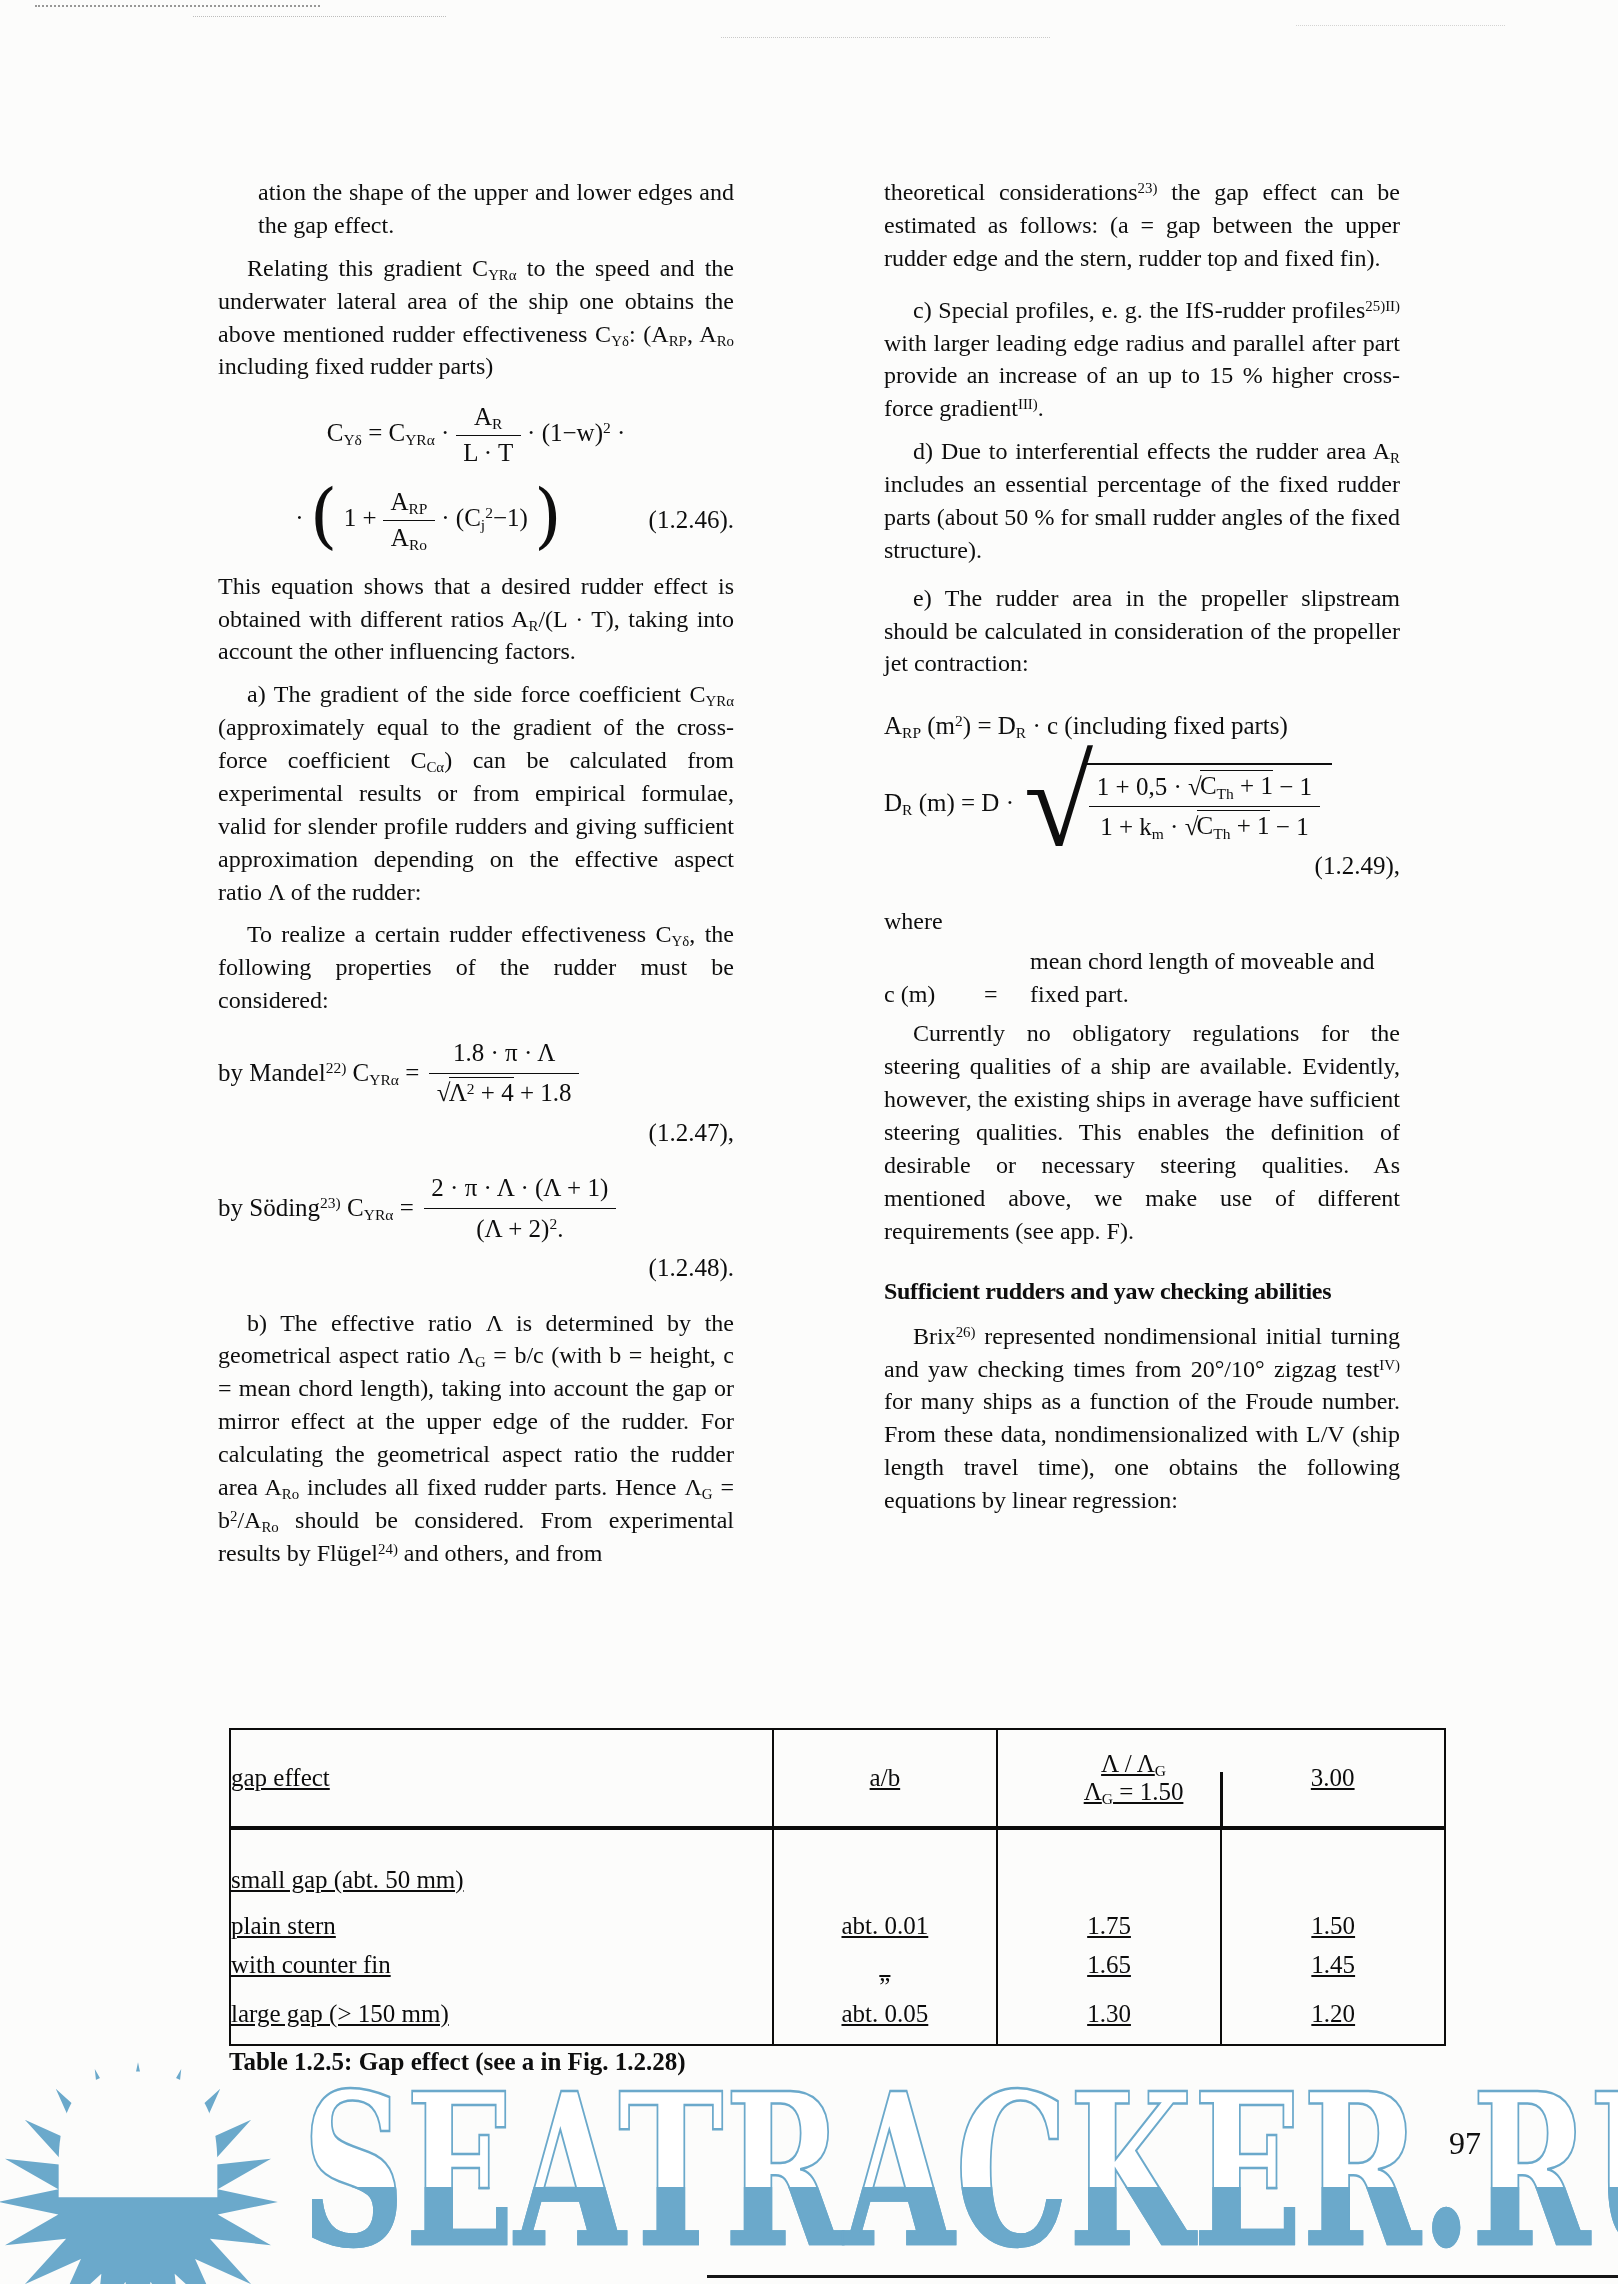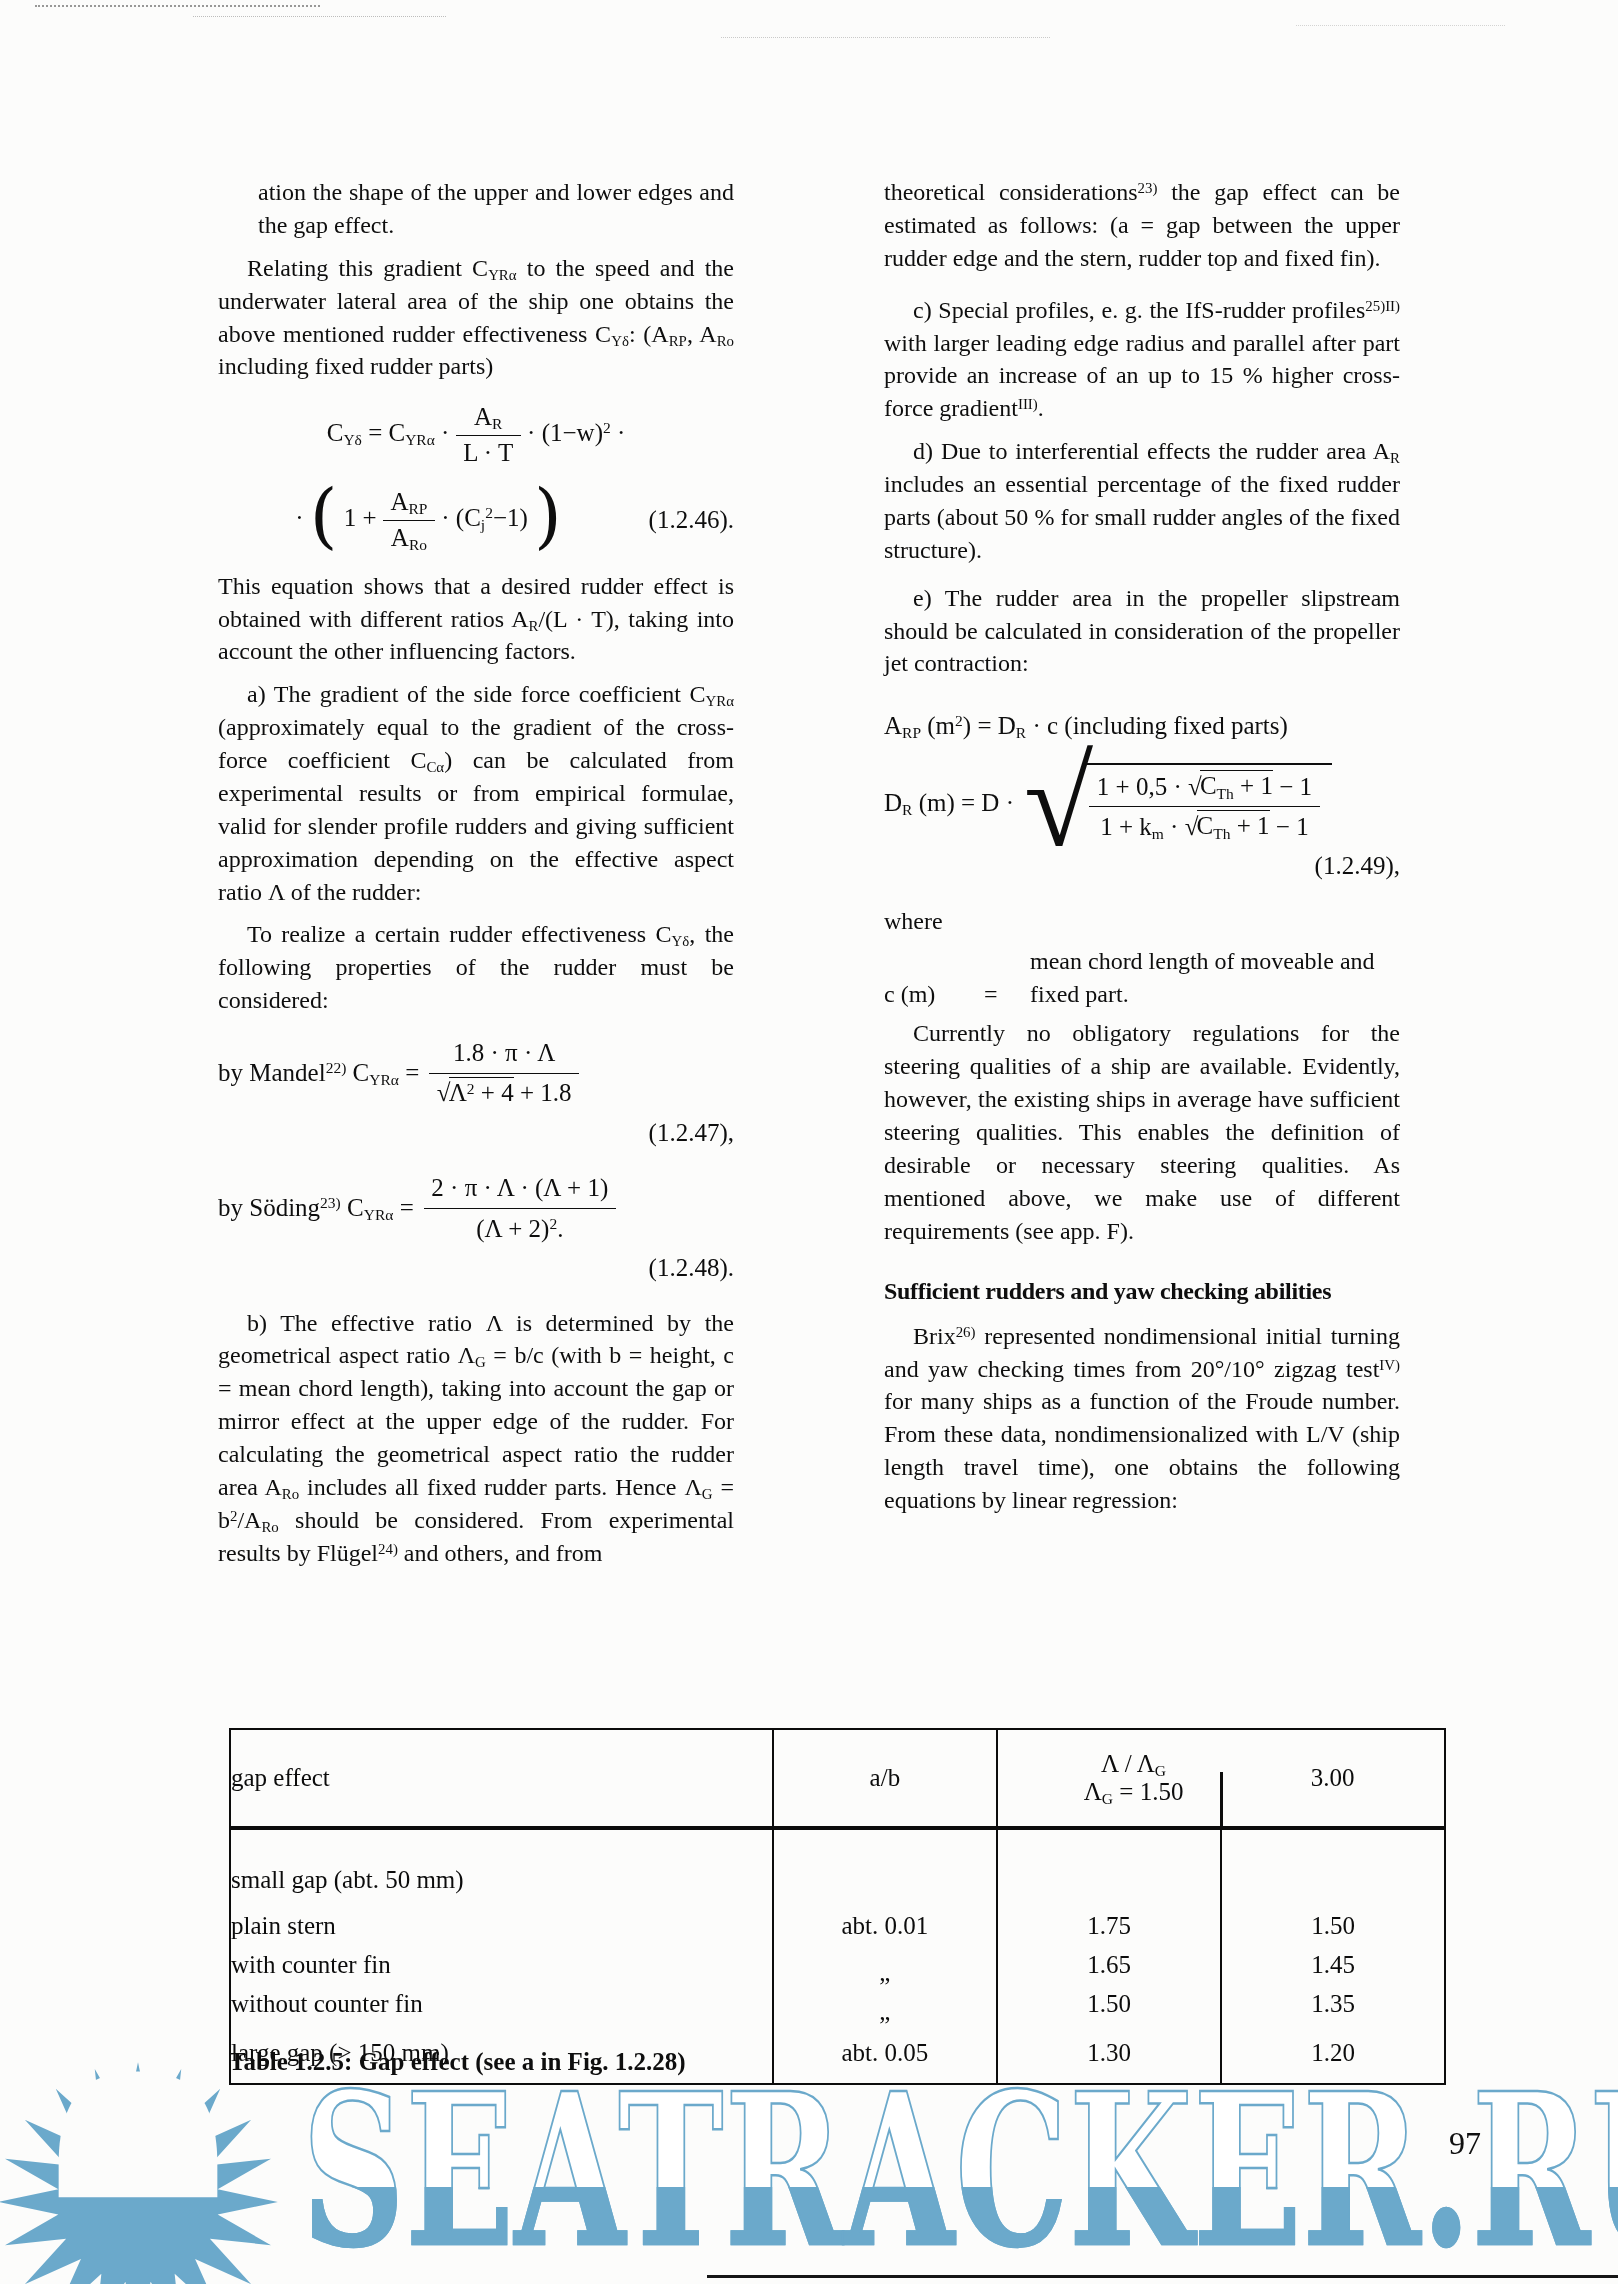--- a/index.html
+++ b/index.html
@@ -43,21 +43,21 @@
   .wordline{font-size:24px;text-align:left;margin:21.5px 0 7.6px;}
   .defrow{display:flex;font-size:24px;text-align:left;margin:0 0 6.3px;align-items:flex-end;}
   .defterm{width:100px;flex:none;}
   .defeq{width:46px;flex:none;}
   .deftext{flex:1;}
   .bold-head{font-weight:bold;font-size:24px;white-space:nowrap;text-align:left;margin:28px 0 11.4px;letter-spacing:-0.3px;}
 
   
   .tablewrap{position:absolute;left:229px;top:1728px;width:1217px;}
   table.gap{border-collapse:collapse;width:100%;font-size:25px;color:#0c0c0c;}
-  table.gap{border:2.5px solid #0c0c0c;}
+  table.gap{border:2.5px solid #0c0c0c;text-decoration:underline;}
   table.gap thead th{border-bottom:4.4px solid #0c0c0c;height:96px;font-weight:normal;vertical-align:middle;}
   .c2,.c3{border-left:2.5px solid #0c0c0c;}
   tbody .c4{border-left:2.5px solid #0c0c0c;}
   th.c4{position:relative;}
   th.c4::before{content:"";position:absolute;left:-1.3px;top:44%;bottom:0;width:2.5px;background:#0c0c0c;}
   table.gap td,table.gap th{padding:0;}
   td.c1,th.c1{text-align:left;padding-left:25px;}
   td.c2,td.c3,td.c4,th.c2,th.c3,th.c4{text-align:center;}
   td.ind{padding-left:63px;}
   tbody td{height:39px;vertical-align:middle;}
@@ -207,26 +207,20 @@
         <td class="c2">abt. 0.01</td>
         <td class="c3">1.75</td>
         <td class="c4">1.50</td>
       </tr>
       <tr>
         <td class="c1 ind">with counter fin</td>
         <td class="c2 ditto"><span>„</span></td>
         <td class="c3">1.65</td>
         <td class="c4">1.45</td>
       </tr>
-      <tr>
-        <td class="c1 ind">without counter fin</td>
-        <td class="c2 ditto"><span>„</span></td>
-        <td class="c3">1.50</td>
-        <td class="c4">1.35</td>
-      </tr>
       <tr class="r5">
         <td class="c1">large gap (&gt; 150 mm)</td>
         <td class="c2">abt. 0.05</td>
         <td class="c3">1.30</td>
         <td class="c4">1.20</td>
       </tr>
     </tbody>
   </table>
 </div>
 

